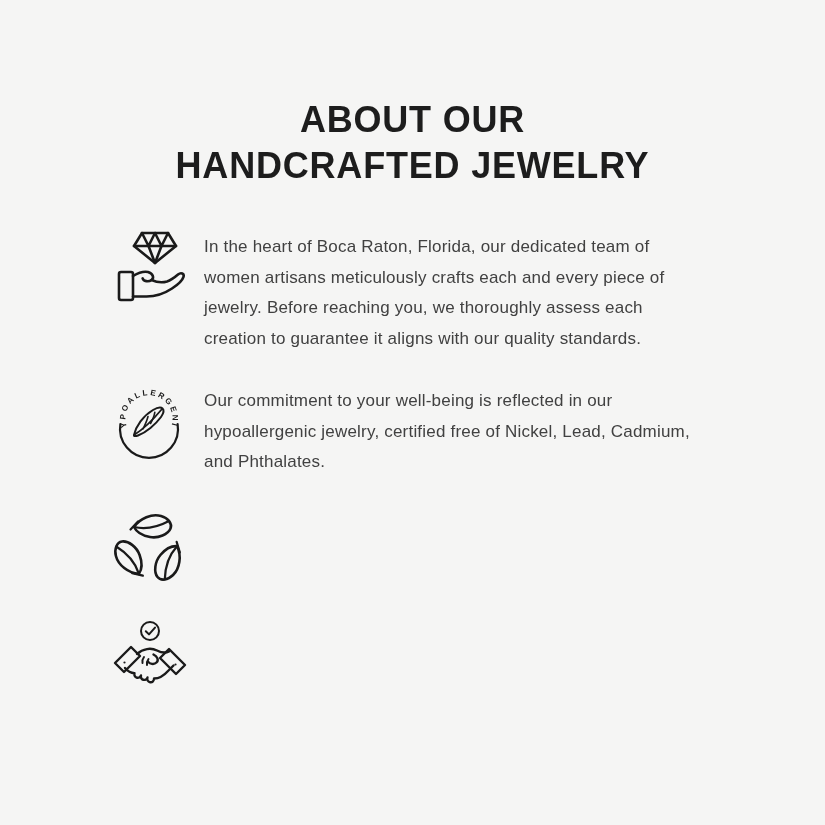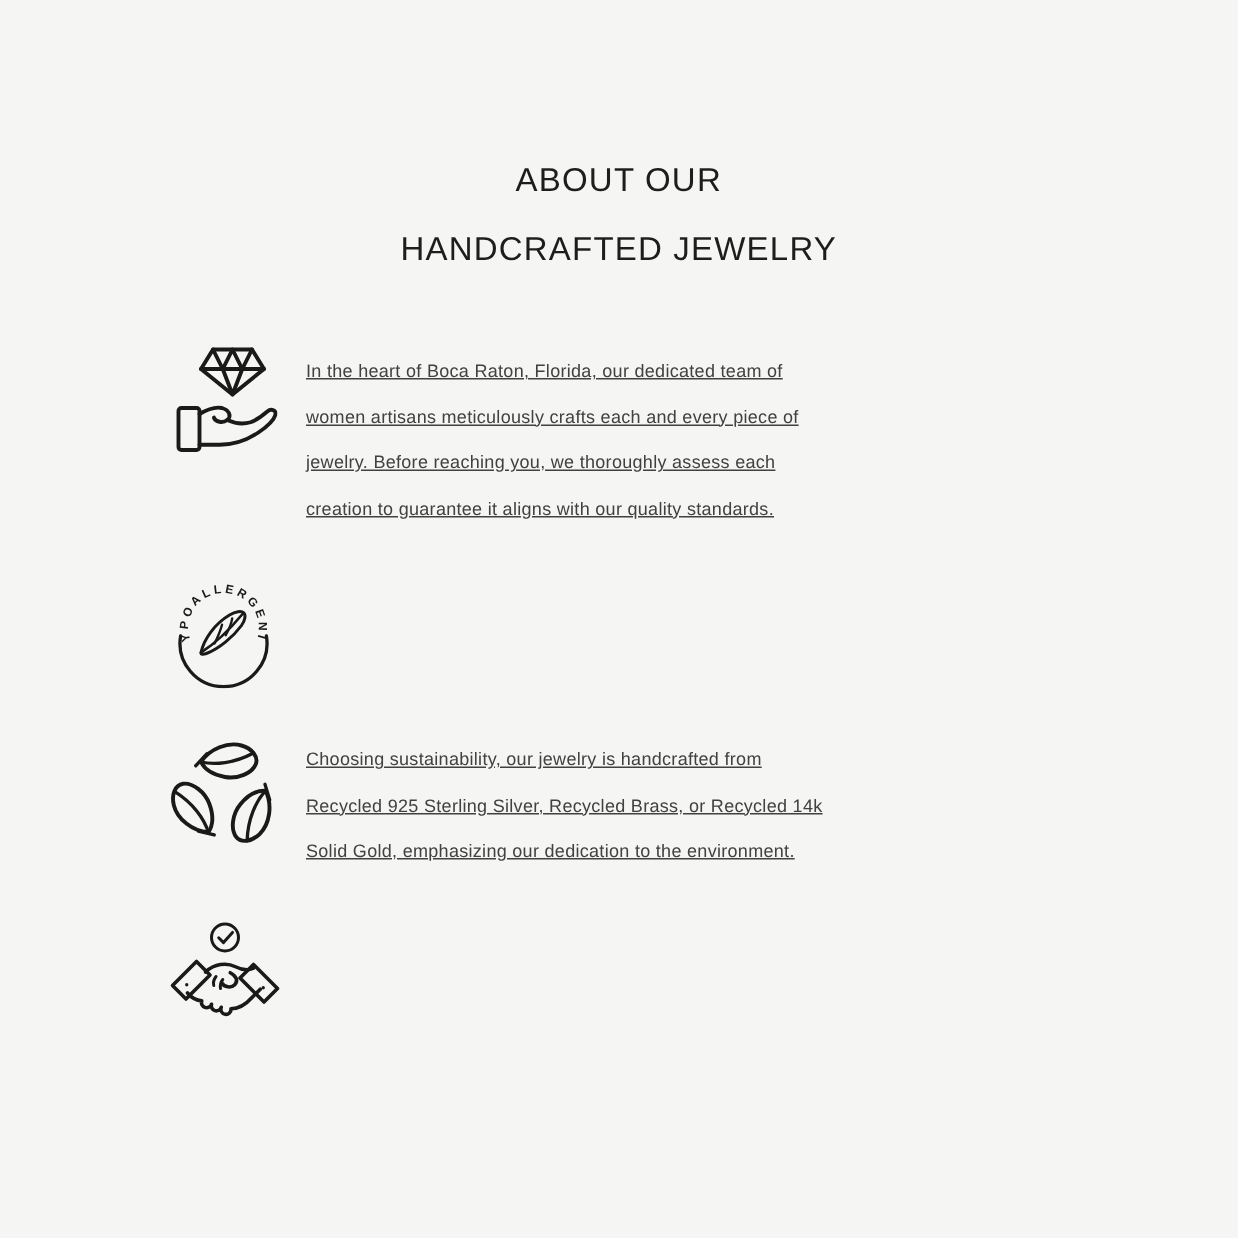--- a/index.html
+++ b/index.html
@@ -15,23 +15,23 @@
     font-family: "Liberation Sans", "DejaVu Sans", sans-serif;
     overflow: hidden;
   }
   .page {
     width: 825px;
     height: 825px;
     padding-top: 97px;
   }
   .title {
     text-align: center;
-    font-size: 22px;
+    font-size: 36px;
     line-height: 46px;
-    font-weight: 400;
+    font-weight: 700;
     letter-spacing: 0.8px;
     color: var(--title-color);
     white-space: pre-line;
     margin-bottom: 43px;
   }
   .features {
     margin-left: 110px;
     width: 620px;
   }
   .feature-row {
@@ -42,27 +42,26 @@
   .icon-box {
     flex: 0 0 80px;
     width: 80px;
     margin-right: 14px;
     display: flex;
     justify-content: center;
     margin-top: -3px;
     color: var(--icon-color);
   }
   .feature-text {
-    font-size: 12px;
+    font-size: 17px;
     line-height: 30.5px;
     letter-spacing: 0.2px;
     color: var(--body-color);
     white-space: pre-line;
     width: 526px;
-    text-decoration: underline;
   }
   .badge-arc-text {
     font-family: "Liberation Sans", sans-serif;
     font-size: 8px;
     font-weight: 700;
     letter-spacing: 2.3px;
     fill: var(--icon-color);
   }
   svg.line-icon { display: block; }
 </style>
@@ -110,40 +109,40 @@
           <text class="badge-arc-text" stroke="none" text-anchor="middle">
             <textPath href="#arcTop" startOffset="50%">HYPOALLERGENIC</textPath>
           </text>
 
           <path d="M22 52 C24 43 31 33 41 27 C45 24.6 49 24 50.5 25.5 C52 27 51.5 30.5 49 34 C43.5 41.5 34 49.5 26 52.5 C23.5 53.4 21.6 53.4 22 52 Z" stroke-width="2"></path>
           <path d="M22 52 C30 47 40 38 50 26" stroke-width="1.8"></path>
           <path d="M31 46 C33.5 41 35 37.5 36 33.5" stroke-width="1.6"></path>
           <path d="M38.5 40.5 C41 36 42.3 32.8 42.8 29.3" stroke-width="1.6"></path>
         </svg>
       </div>
+      <p class="feature-text">Our commitment to your well-being is reflected in our
+hypoallergenic jewelry, certified free of Nickel, Lead, Cadmium,
+and Phthalates.</p>
     </div>
 
     <div class="feature-row">
       <div class="icon-box">
         <svg class="line-icon" width="76" height="82" viewBox="0 0 76 82" fill="none" stroke="currentColor" stroke-width="2.6" stroke-linejoin="round" stroke-linecap="round">
           <defs>
             <g id="leaf">
               <path d="M22 20 C28 11 40 6.5 49 9 C56 11 60.5 16.5 58.5 21.5 C56 27.5 46.5 31.5 38 30 C30.5 28.7 24.5 25 22 20 Z"></path>
               <path d="M22 20 C31 22 44 21 57 14" stroke-width="2.2"></path>
               <path d="M26 14.5 L18.5 22.5" stroke-width="2.2"></path>
             </g>
           </defs>
           <use href="#leaf"></use>
           <use href="#leaf" transform="rotate(120 38 42)"></use>
           <use href="#leaf" transform="rotate(240 38 42)"></use>
         </svg>
       </div>
-      <p class="feature-text">Choosing sustainability, our jewelry is handcrafted from
-Recycled 925 Sterling Silver, Recycled Brass, or Recycled 14k
-Solid Gold, emphasizing our dedication to the environment.</p>
     </div>
 
     <div class="feature-row">
       <div class="icon-box">
         <svg class="line-icon" width="80" height="74" viewBox="0 0 80 74" fill="none" stroke="currentColor" stroke-width="2.4" stroke-linejoin="round" stroke-linecap="round">
 
           <circle cx="40" cy="13" r="9" stroke-width="2"></circle>
           <path d="M35.8 13.2 L39 16.4 L45 9.6" stroke-width="2"></path>
 
           <path d="M5 45 L21 29 L30 38 L14 54 Z"></path>

